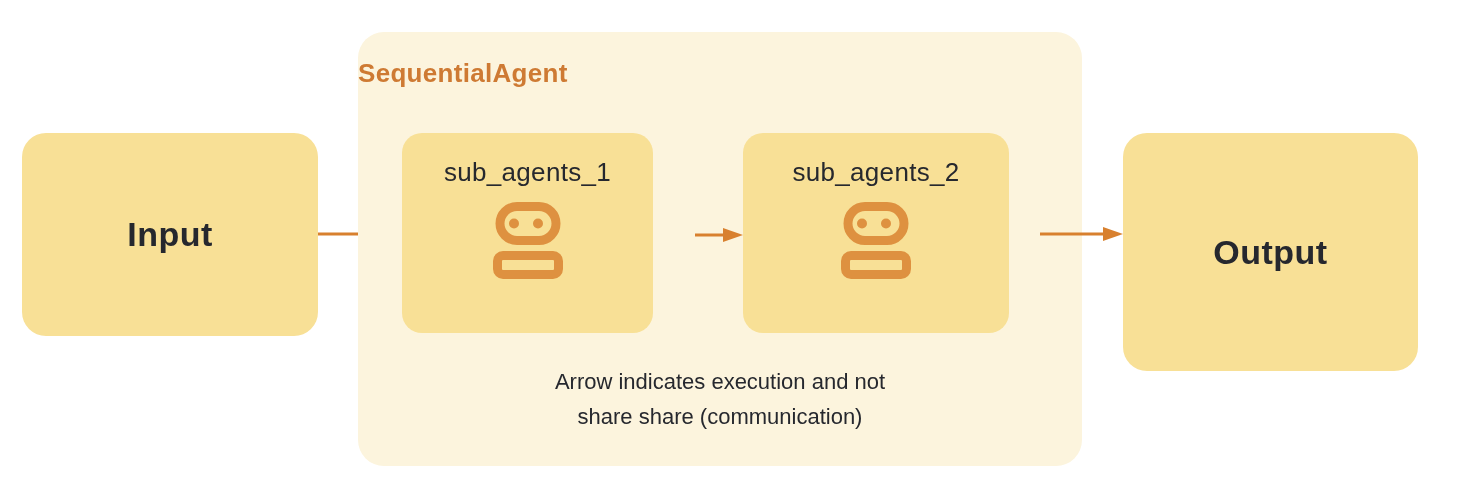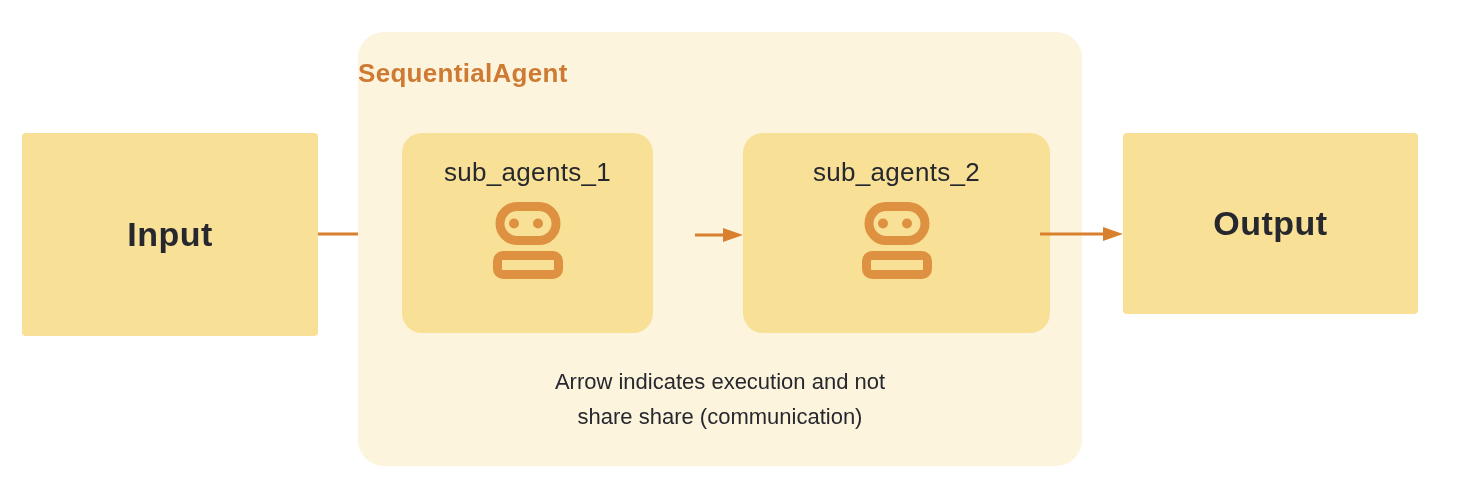--- a/index.html
+++ b/index.html
@@ -19,34 +19,34 @@
   .canvas {
     position: relative;
     width: 1462px;
     height: 504px;
     background: #ffffff;
     overflow: hidden;
   }
   .io-box {
     position: absolute;
     background: var(--box_yellow);
-    border-radius: 4px;
+    border-radius: 24px;
     display: flex;
     align-items: center;
     justify-content: center;
     text-align: right;
   }
   .io-box .io-label {
     font-size: 34px;
     font-weight: bold;
     letter-spacing: 0.5px;
     color: var(--text_dark);
   }
   #input-box  { left: 22px;   top: 133px; width: 296px; height: 203px; }
-  #output-box { left: 1123px; top: 133px; width: 295px; height: 181px; }
+  #output-box { left: 1123px; top: 133px; width: 295px; height: 238px; }
 
   .group-container {
     position: absolute;
     left: 358px;
     top: 32px;
     width: 724px;
     height: 434px;
     background: var(--container_cream);
     border-radius: 26px;
   }
@@ -66,21 +66,21 @@
     top: 101px;
     height: 200px;
     background: var(--box_yellow);
     border-radius: 20px;
     display: flex;
     flex-direction: column;
     align-items: center;
     padding-top: 24px;
   }
   #sub-box-1 { left: 44px;  width: 251px; }
-  #sub-box-2 { left: 385px; width: 307px; }
+  #sub-box-2 { left: 385px; width: 266px; }
   .sub-label {
     font-size: 26px;
     letter-spacing: 0.3px;
     color: var(--text_dark);
   }
   .robot-icon-wrap { margin-top: 14px; }
 
   .group-note {
     position: absolute;
     top: 332px;

